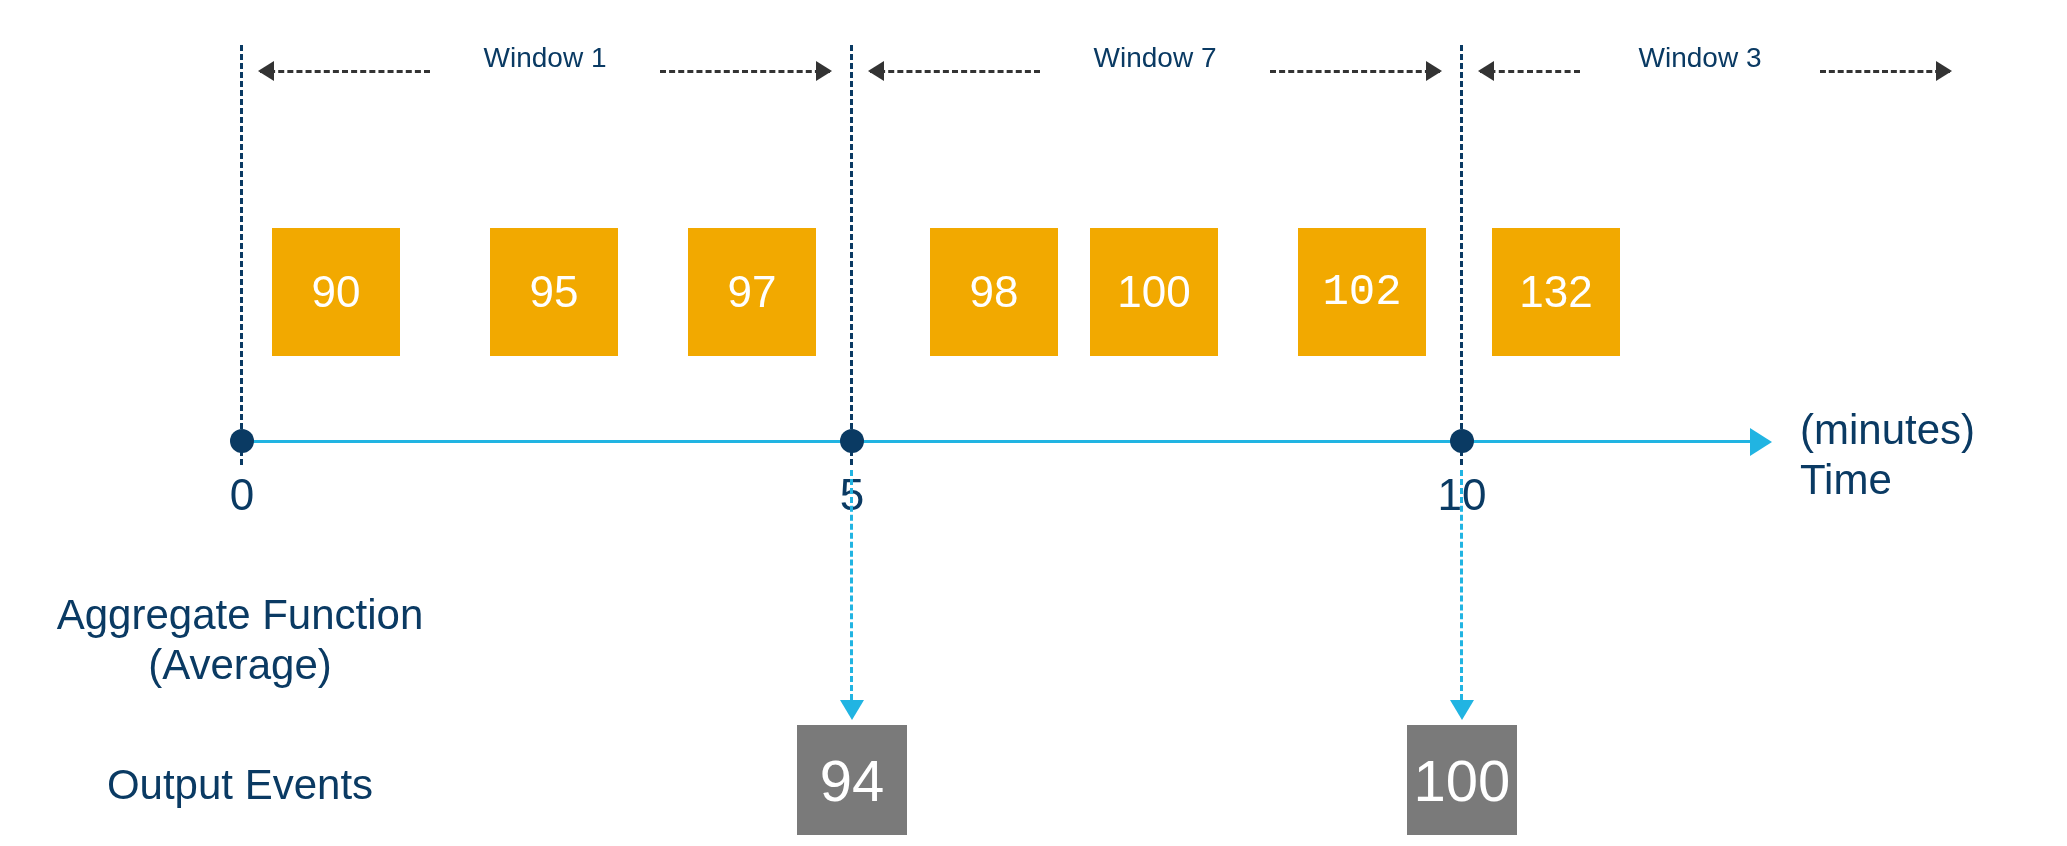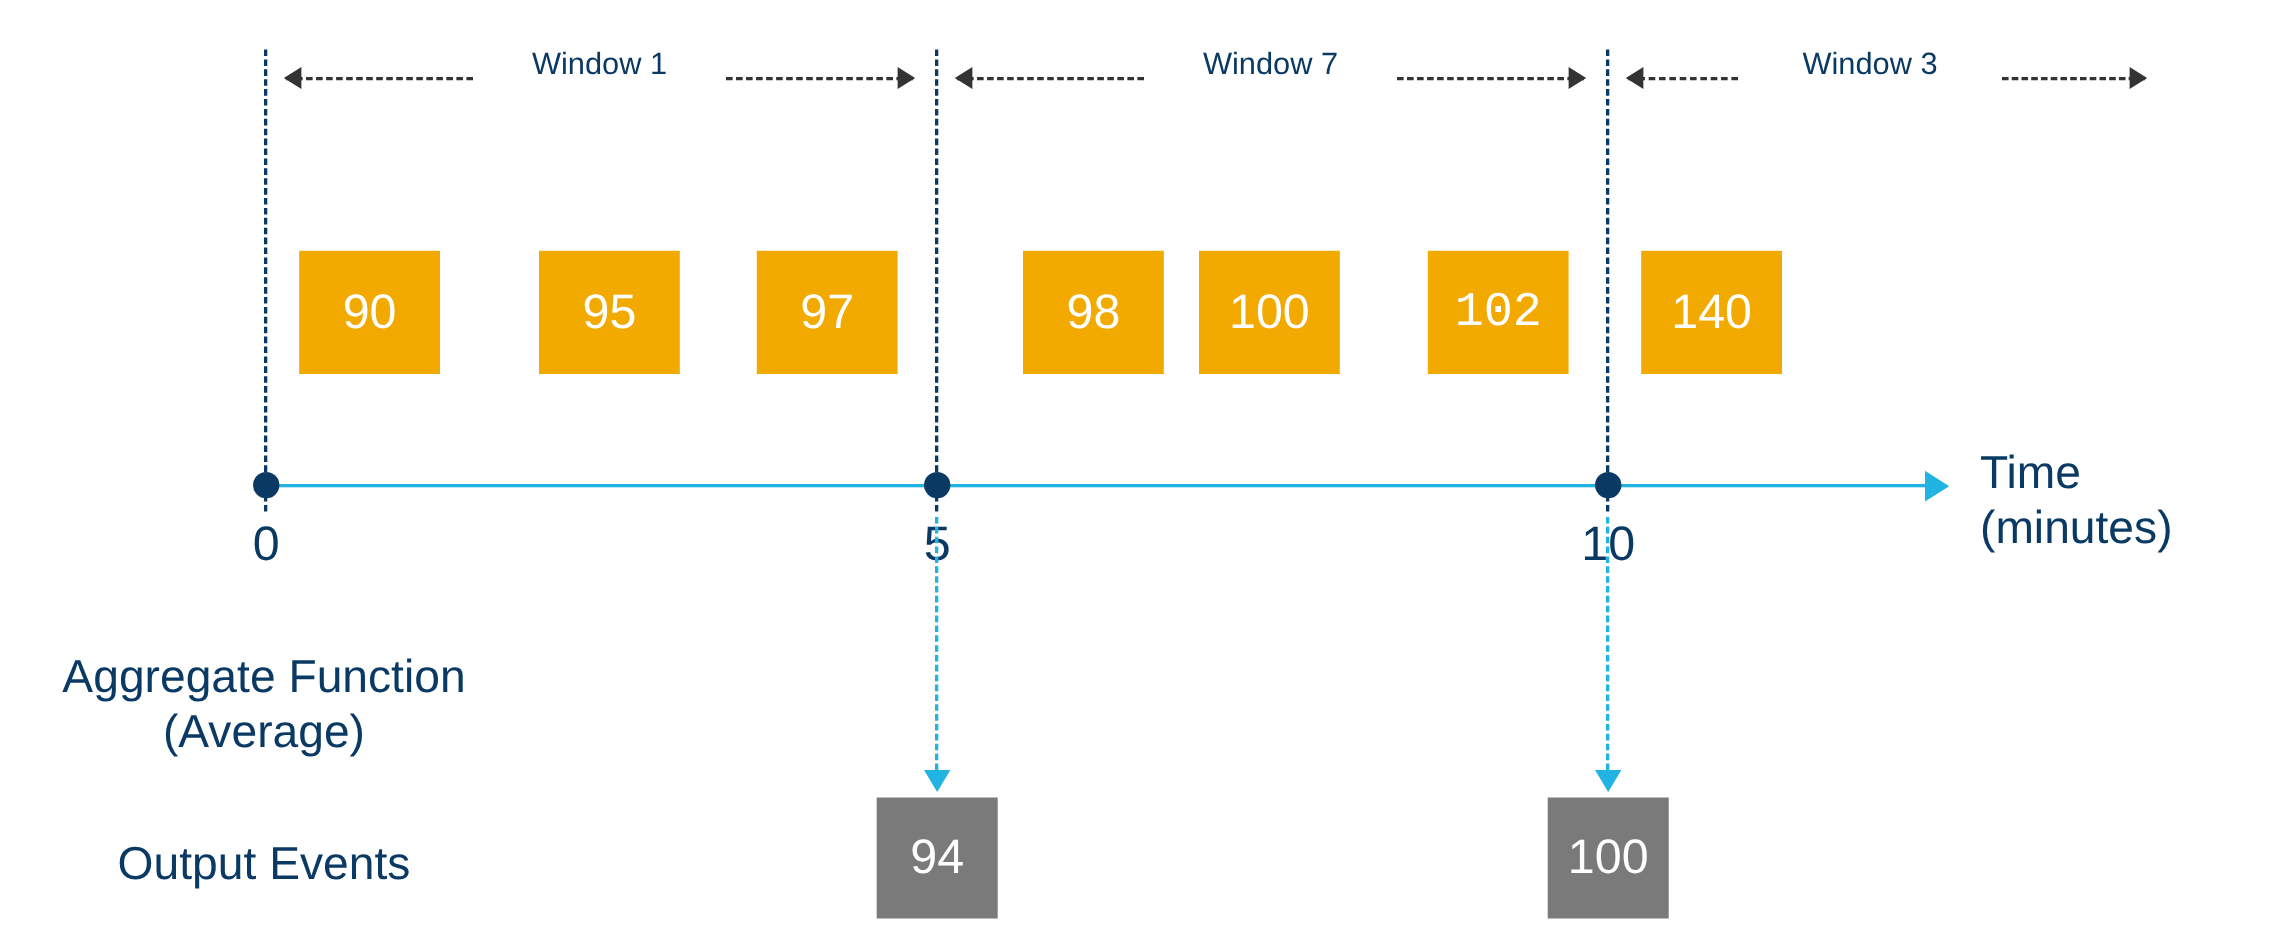--- a/index.html
+++ b/index.html
@@ -32,21 +32,21 @@
     position: absolute;
     top: 45px;
     width: 0;
     height: 420px;
     border-left: 3px dashed var(--navy);
   }
   .event {
     position: absolute;
     top: 228px;
     width: 128px;
-    height: 112px;
+    height: 128px;
     background: var(--orange);
     color: var(--white);
     display: flex;
     align-items: center;
     justify-content: center;
     font-size: 44px;
   }
   .hline-range {
     position: absolute;
     top: 70px;
@@ -133,21 +133,21 @@
   }
   .output {
     position: absolute;
     width: 110px;
     height: 110px;
     background: var(--gray);
     color: var(--white);
     display: flex;
     align-items: center;
     justify-content: center;
-    font-size: 44px;
+    font-size: 58px;
     transform: translateX(-50%);
   }
 </style>
 </head>
 <body>
 
 <div class="stage">
 
   <div class="vline" style="left:240px;"></div>
   <div class="vline" style="left:850px;"></div>
@@ -189,37 +189,37 @@
   <div class="event" style="left:882px;margin-left:48px;">
       <span>98</span>
     </div>
   <div class="event" style="left:1090px;">
       <span>100</span>
     </div>
   <div class="event" style="left:1298px;font-family:Liberation Mono, monospace;">
       <span>102</span>
     </div>
   <div class="event" style="left:1492px;">
-      <span>140</span>
+      <span>132</span>
     </div>
 
   <div class="timeline" style="left:240px; width:1510px;"></div>
   <div class="timeline-arrow" style="left:1750px;"></div>
 
   <div class="tick-dot" style="left:242px;"></div>
   <div class="tick-dot" style="left:852px;"></div>
   <div class="tick-dot" style="left:1462px;"></div>
 
   <div class="tick-label" style="left:242px;">0</div>
   <div class="tick-label" style="left:852px;">5</div>
   <div class="tick-label" style="left:1462px;text-align:right;">10</div>
 
   <div class="axis-label" style="left:1800px; top:405px;">
+    <div>(minutes)</div>
     <div>Time</div>
-    <div>(minutes)</div>
   </div>
 
   <div class="left-label" style="top:760px; width:400px;">Output Events</div>
   <div class="left-label" style="top:590px; width:400px;">
     <div>Aggregate Function</div>
     <div>(Average)</div>
   </div>
 
   <div class="down-arrow-line" style="left:850px; top:470px; height:230px;"></div>
   <div class="down-arrow-head" style="left:852px; top:700px;"></div>

